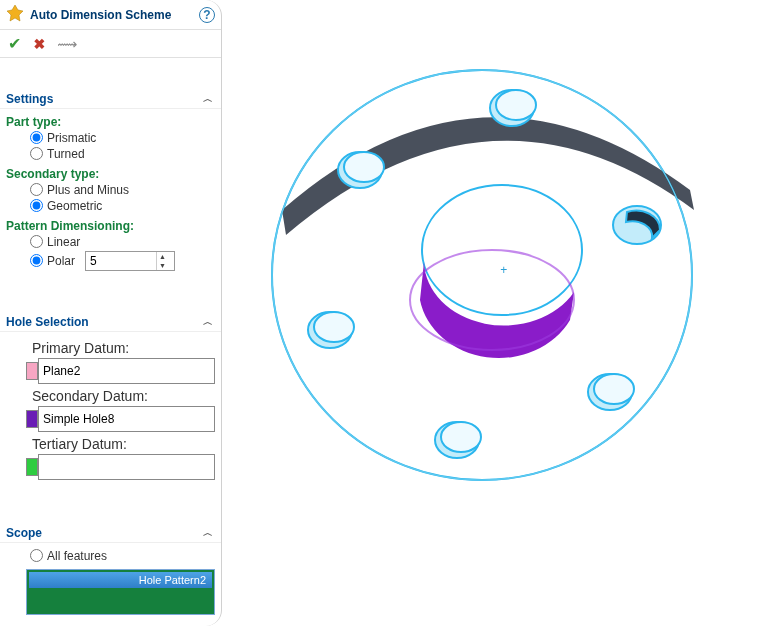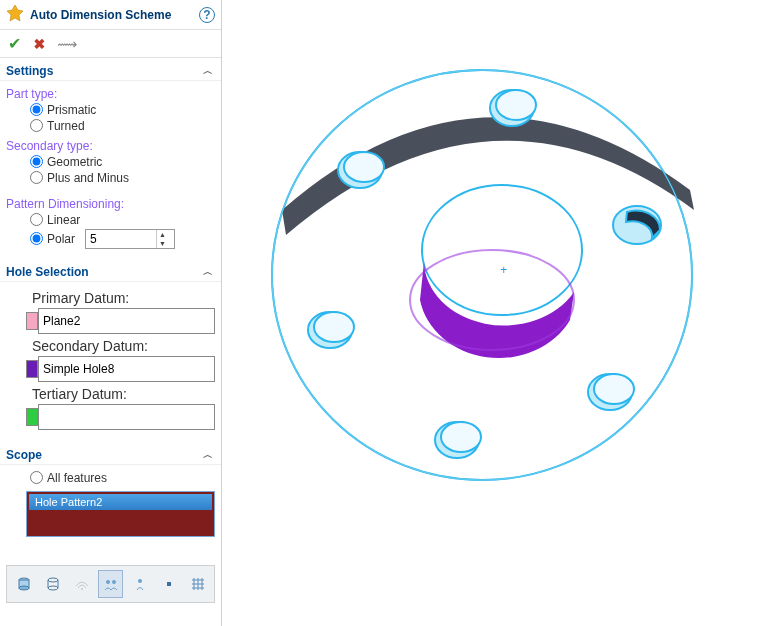--- a/index.html
+++ b/index.html
@@ -1,40 +1,40 @@
 <!DOCTYPE html>
 <html><head>
 <meta charset="utf-8">
 <style>
   * { box-sizing: border-box; font-family: "Segoe UI", Tahoma, sans-serif; font-size: 12px; }
   body { margin: 0; background: #fff; width: 757px; height: 626px; display: flex; }
-  .panel { width: 222px; border-right: 1px solid #d0d0d0; display: flex; flex-direction: column; }
+  .panel { width: 222px; border-right: 1px solid #d0d0d0; display: flex; flex-direction: column; border-radius: 16px; }
   .panel-header { display: flex; align-items: center; padding: 4px 6px; border-bottom: 1px solid #e0e0e0; }
   .panel-title { font-weight: bold; color: #003a6e; margin-left: 6px; flex: 1; }
   .help-circle { width: 16px; height: 16px; border: 1px solid #2a7ab0; border-radius: 50%; color: #2a7ab0; font-weight: bold; text-align: center; line-height: 14px; cursor: pointer; }
   .confirm-bar { display: flex; align-items: center; gap: 12px; padding: 4px 8px; border-bottom: 1px solid #e0e0e0; }
   .ok-icon { color: #3a9b3a; font-size: 16px; cursor: pointer; }
   .cancel-icon { color: #c0392b; font-size: 14px; font-weight: bold; cursor: pointer; }
   .pin-icon { color: #888; font-size: 14px; cursor: pointer; }
-  .section-head { display: flex; align-items: center; justify-content: space-between; font-weight: bold; color: #004a8f; padding: 6px 8px 2px 6px; border-bottom: 1px solid #eee; cursor: pointer; }
+  .section-head { display: flex; align-items: center; justify-content: space-between; font-weight: bold; color: #004a8f; padding: 6px 8px 2px 6px; border-bottom: 1px solid #eee; cursor: pointer; margin-top: 28px; }
   .chevron { color: #666; font-size: 10px; }
   .section-body { padding: 4px 6px 8px 6px; }
-  .field-label { color: #8b5cf6; margin: 2px 0 2px 0; }
+  .field-label { color: #15803d; margin: 2px 0 2px 0; font-weight: bold; }
   .radio-row { display: flex; align-items: flex-start; gap: 4px; margin: 2px 0 2px 24px; color: #333; }
   .radio-row input { margin: 0; }
   .spinner-row { display: flex; align-items: center; gap: 10px; margin: 2px 0 2px 24px; }
   .spinner { display: flex; align-items: center; border: 1px solid #999; height: 20px; width: 90px; }
   .spinner input { border: none; outline: none; width: 70px; padding: 0 4px; font-size: 12px; }
   .spinner-btns { display: flex; flex-direction: column; border-left: 1px solid #ccc; }
   .spinner-btns span { font-size: 7px; line-height: 9px; padding: 0 2px; cursor: pointer; color:#444; }
   .datum-row { display: flex; align-items: center; margin: 2px 0 4px 20px; }
   .swatch { width: 12px; height: 18px; border: 1px solid #888; }
   .datum-input { flex: 1; height: 20px; border: 1px solid #888; padding: 12px 4px; margin-left: 0; outline: none; }
   .datum-sub { font-size: 14px; color: #333; margin: 4px 0 0 26px; }
-  .scope-list { border: 1px solid #7aa7d8; background: #7f1d1d; margin: 6px 0 0 20px; height: 46px; padding: 2px; }
+  .scope-list { border: 1px solid #7aa7d8; background: #15803d; margin: 6px 0 0 20px; height: 46px; padding: 2px; text-align: right; }
   .scope-item { background: linear-gradient(#4ea3e6,#2f7fc9); color: #fff; padding: 2px 6px; font-size: 11px; }
   .toolbar-bottom { margin: 20px 6px 6px 6px; border: 1px solid #cfcfcf; background: #eef1f4; display: flex; gap: 4px; padding: 4px; }
   .tool-btn { width: 28px; height: 28px; display:flex; align-items:center; justify-content:center; border: 1px solid transparent; cursor:pointer; }
   .tool-btn.active { background:#d8e4f0; border-color:#9bb6d4; }
   .viewport { flex: 1; position: relative; background: #fff; }
   .center-cross { position:absolute; left:52%; top:42%; color:#2a9fd6; font-size:12px; }
 </style>
 </head>
 <body>
 
@@ -66,29 +66,29 @@
       <input type="radio" name="pt" checked="" style="">
       <span>Prismatic</span>
     </label>
     <label class="radio-row">
       <input type="radio" name="pt" style="">
       <span>Turned</span>
     </label>
 
     <div class="field-label" style="margin-top:6px">Secondary type:</div>
     <label class="radio-row">
+      <input type="radio" name="tt" style="">
+      <span>Plus and Minus</span>
+    </label>
+    <label class="radio-row">
       <input type="radio" name="tt" checked="" style="">
       <span>Geometric</span>
     </label>
-    <label class="radio-row">
-      <input type="radio" name="tt" style="">
-      <span>Plus and Minus</span>
-    </label>
-
-    <div class="field-label" style="margin-top:12px">Pattern Dimensioning:</div>
+
+    <div class="field-label" style="margin-top:6px">Pattern Dimensioning:</div>
     <label class="radio-row">
       <input type="radio" name="pd" style="">
       <span>Linear</span>
     </label>
     <div class="spinner-row">
       <label class="radio-row" style="margin:0">
         <input type="radio" name="pd" checked="" style="">
         <span>Polar</span>
       </label>
       <div class="spinner">

